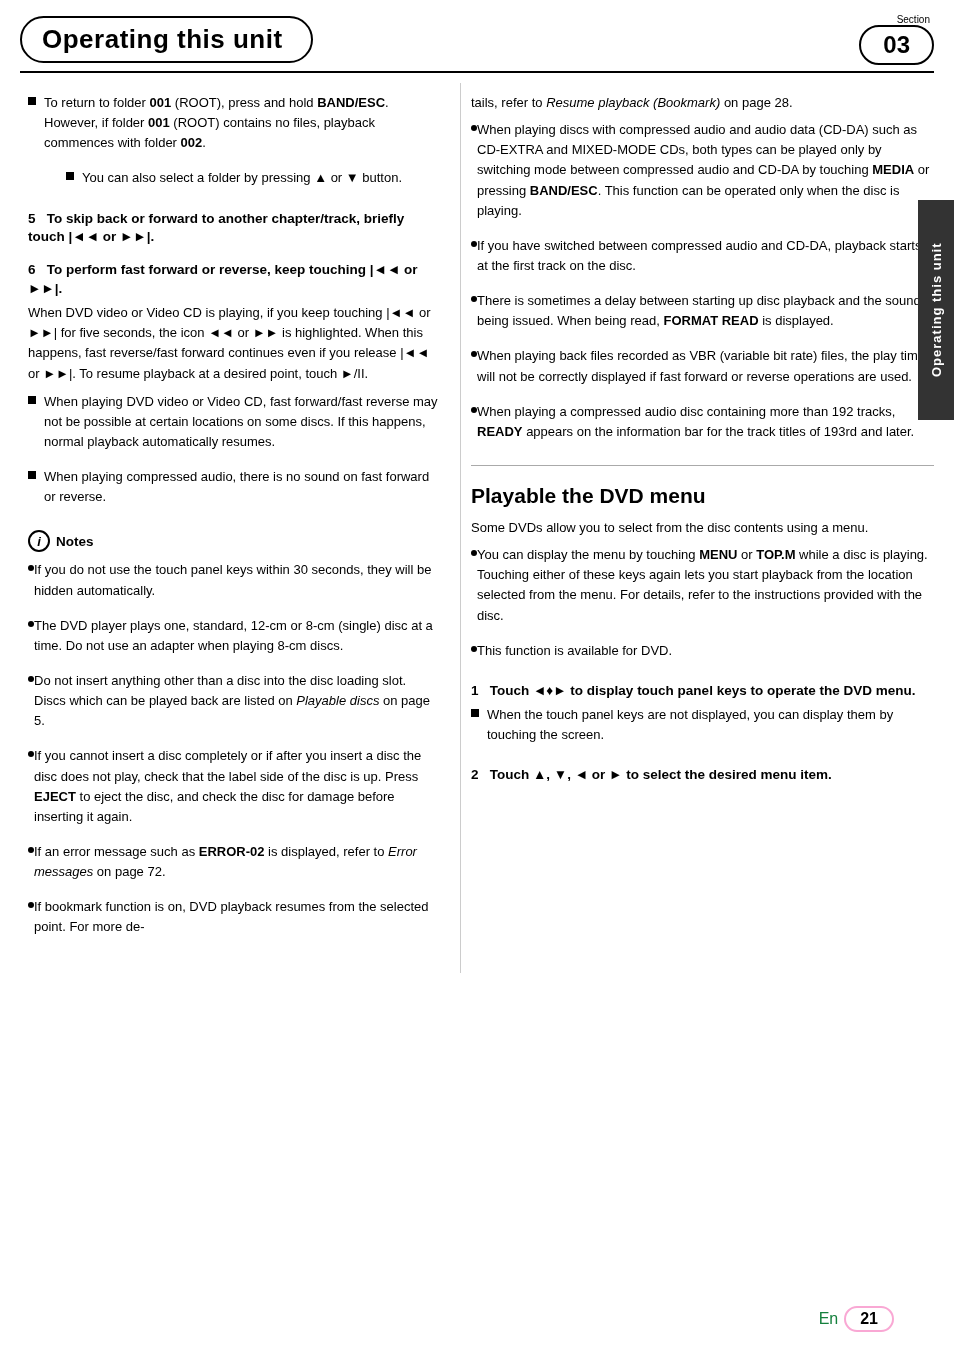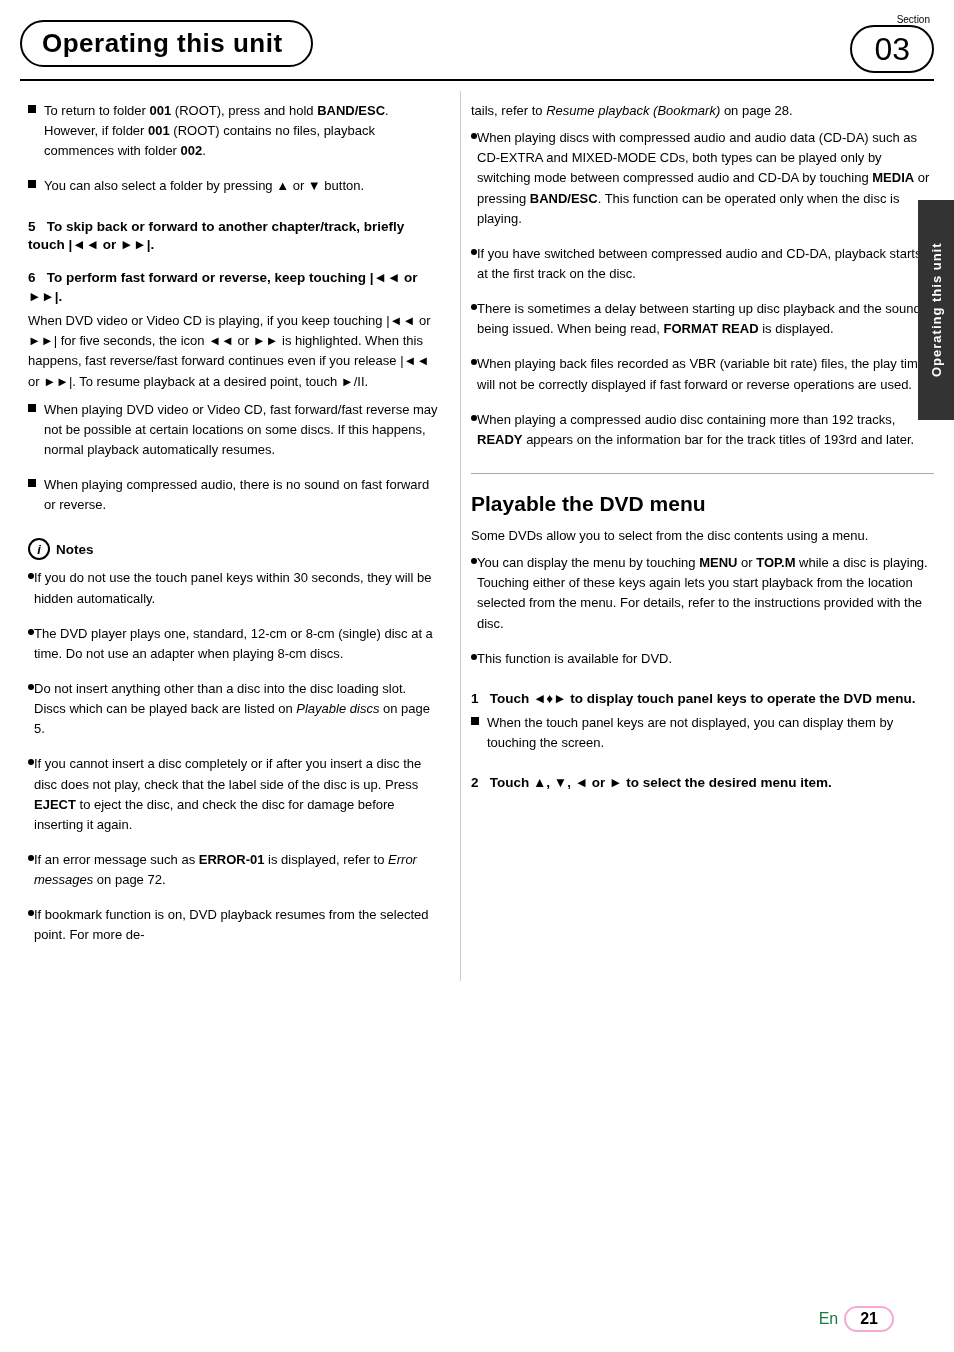--- a/index.html
+++ b/index.html
@@ -72,20 +72,21 @@
       display: flex;
       align-items: center;
       justify-content: center;
     }
 
     .bullet-square {
       display: flex;
       gap: 8px;
       margin-bottom: 8px;
       align-items: flex-start;
+      justify-content: center;
     }
 
     .bullet-square .sq {
       width: 8px;
       height: 8px;
       background: #000;
       flex-shrink: 0;
       margin-top: 4px;
     }
 
@@ -201,22 +202,22 @@
       font-size: 10px;
       font-weight: normal;
       text-align: center;
       padding-right: 4px;
     }
 
     .section-badge {
       border: 2.5px solid #000;
       border-radius: 50px;
       padding: 6px 22px;
-      font-size: 32px;
-      font-weight: normal;
+      font-size: 24px;
+      font-weight: bold;
       line-height: 1;
     }
 
     .header-divider {
       border: none;
       border-top: 2px solid #000;
       margin: 6px 20px 0 20px;
     }
 
     
@@ -335,21 +336,21 @@
         <div class="bullet-round">
           <div class="dot"></div>
           <div class="para-text">
             If you cannot insert a disc completely or if after you insert a disc the disc does not play, check that the label side of the disc is up. Press <strong>EJECT</strong> to eject the disc, and check the disc for damage before inserting it again.
           </div>
         </div>
 
         <div class="bullet-round">
           <div class="dot"></div>
           <div class="para-text">
-            If an error message such as <strong>ERROR-01</strong> is displayed, refer to <em>Error messages</em> on page 72.
+            If an error message such as <strong>ERROR-02</strong> is displayed, refer to <em>Error messages</em> on page 72.
           </div>
         </div>
 
         <div class="bullet-round">
           <div class="dot"></div>
           <div class="para-text">
             If bookmark function is on, DVD playback resumes from the selected point. For more de-
           </div>
         </div>
       </div>

